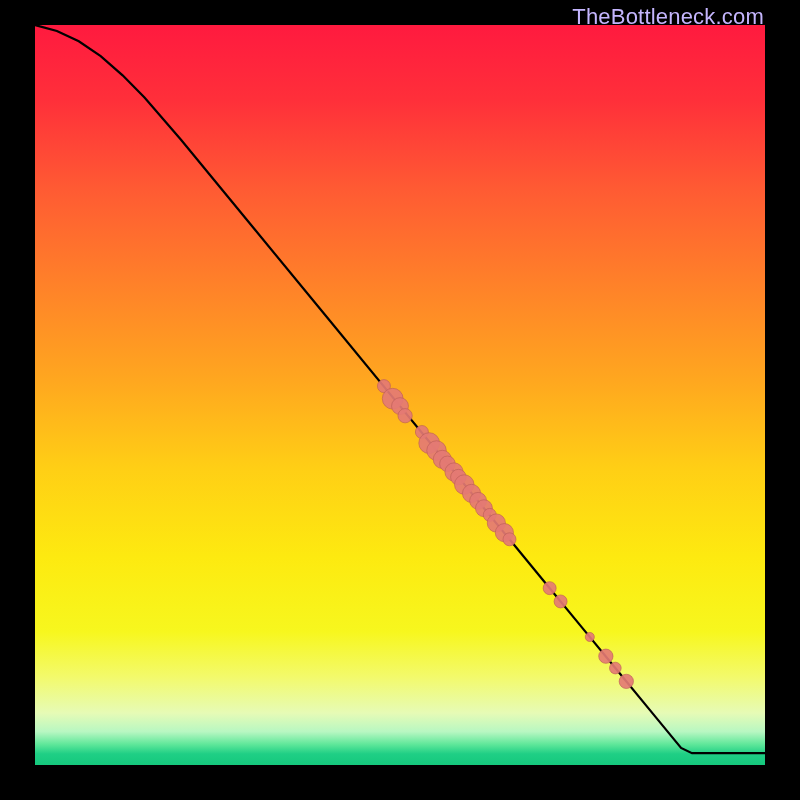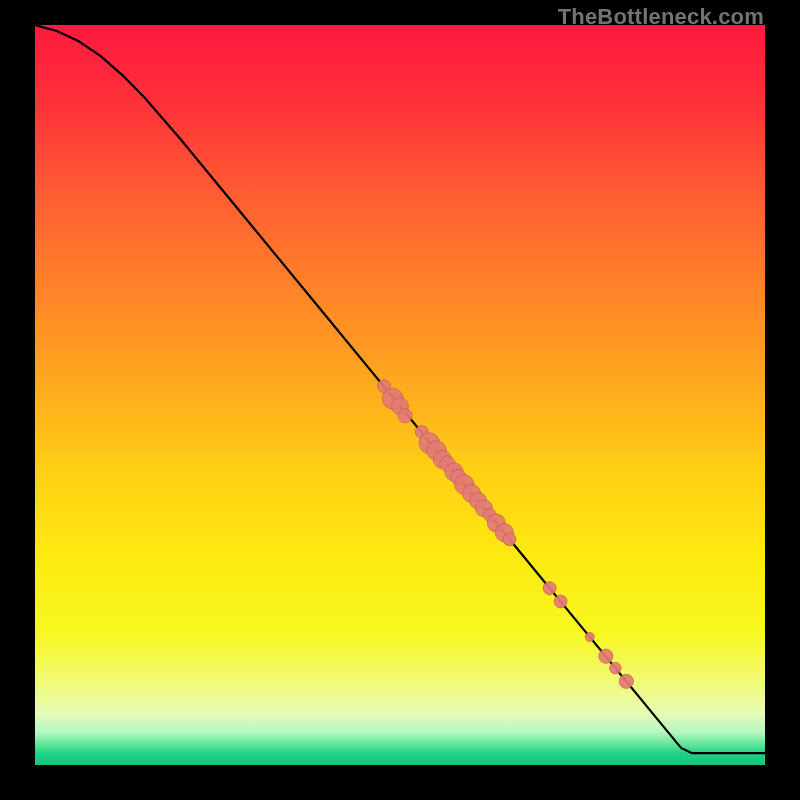--- a/index.html
+++ b/index.html
@@ -22,23 +22,23 @@
     left: 35px;
     top: 25px;
     width: 730px;
     height: 740px;
     overflow: hidden;
   }
   .watermark {
     position: absolute;
     top: 4px;
     right: 36px;
-    color: #737373;
+    color: #c4b5fd;
     font-size: 22px;
-    font-weight: 700;
+    font-weight: 400;
     letter-spacing: 0.2px;
     user-select: none;
     text-align: center;
   }
   svg {
     position: absolute;
     inset: 0;
   }
 </style>
 </head>

